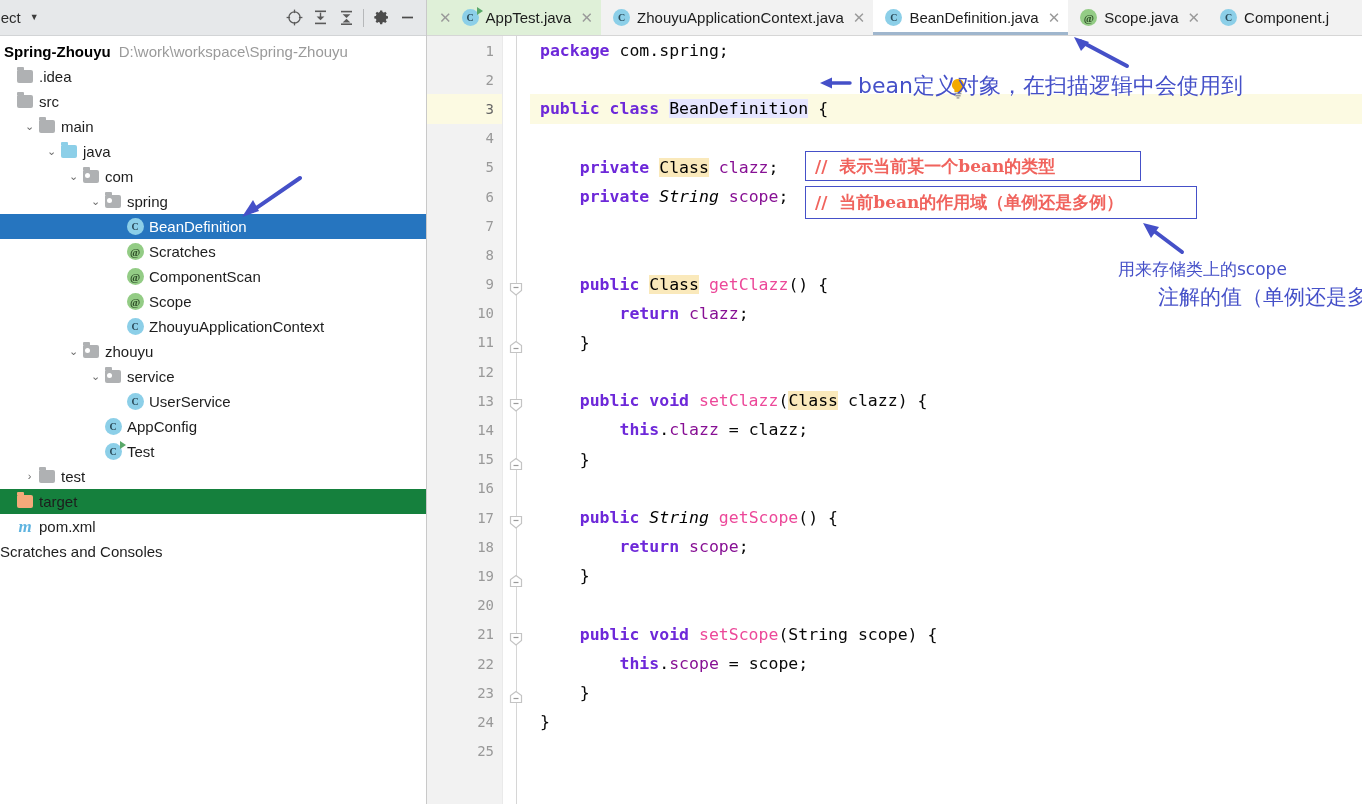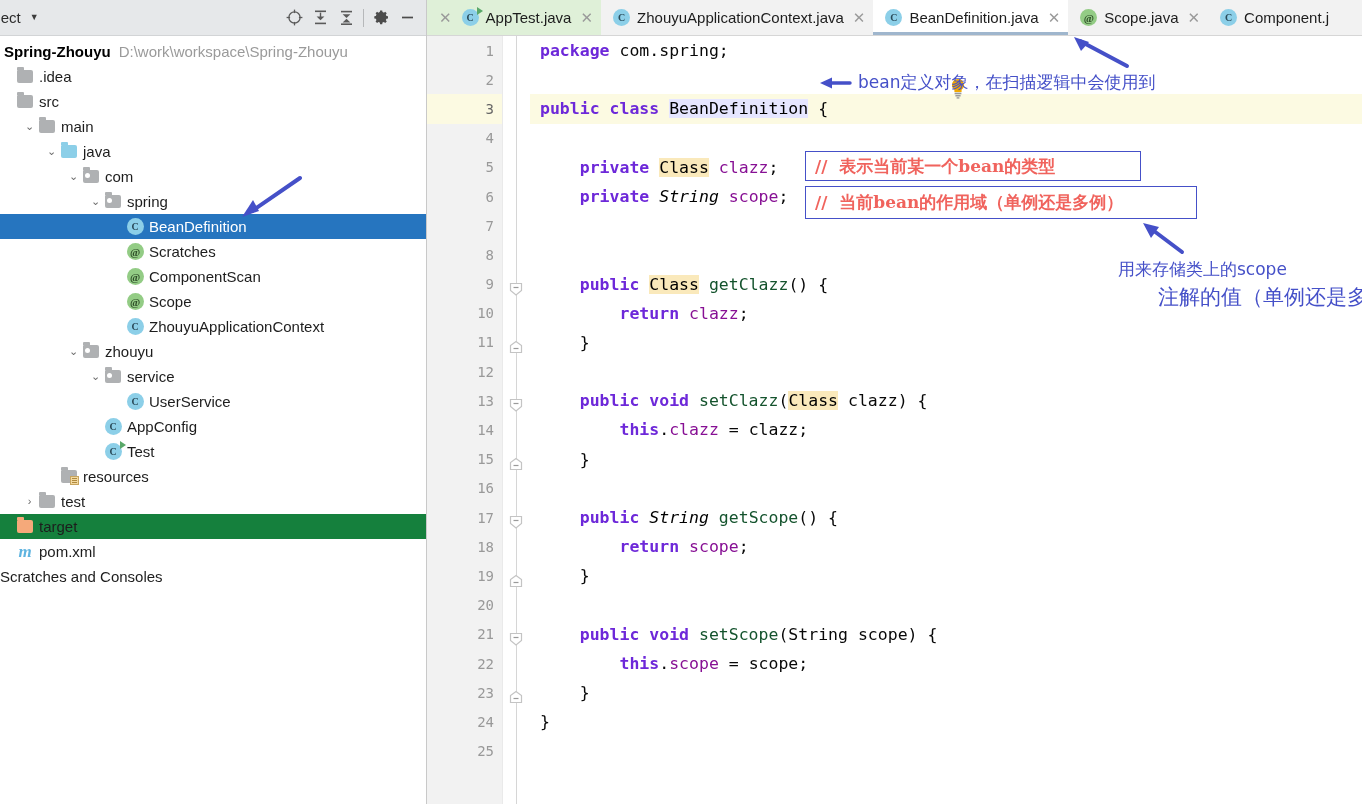--- a/index.html
+++ b/index.html
@@ -241,21 +241,21 @@
   .cl { height: 29.2px; position: relative; }
   .cl.hl {
     background: #fcfae2;
     margin-left: -10px; padding-left: 10px;
     margin-right: -1000px; padding-right: 1000px;
   }
 
   .k   { color: #6d28d9; font-weight: bold; }
   .typ { color: #000000; font-style: italic; }
   .fld { color: #871094; }
-  .mth { color: #14532d; }
+  .mth { color: #ec4899; }
   .pln { color: #080808; }
   .ident-hl { background: #fae9bb; }
   .caret-box { background: #e6e6ff; }
 
   
   #bulb {
     position: absolute;
     left: 522px; top: 78px;
     width: 18px; height: 22px;
     z-index: 4;
@@ -490,34 +490,20 @@
             </span>
             <span class="node-label">AppConfig</span>
           </div>
           <div class="tree-row">
             <span style="flex: 0 0 88px; width: 88px;"></span>
             <span class="arrow-cell"></span>
             <span class="icon-cell">
               <span class="ic-circ cls">C<span class="run-tri"></span></span>
             </span>
             <span class="node-label">Test</span>
-          </div>
-          <div class="tree-row">
-            <span style="flex: 0 0 44px; width: 44px;"></span>
-            <span class="arrow-cell"></span>
-            <span class="icon-cell">
-              <span class="ic-folder">
-                <span class="bars">
-                  <i></i>
-                  <i></i>
-                  <i></i>
-                </span>
-              </span>
-            </span>
-            <span class="node-label">resources</span>
           </div>
           <div class="tree-row">
             <span style="flex: 0 0 22px; width: 22px;"></span>
             <span class="arrow-cell">
               <span class="chev">›</span>
             </span>
             <span class="icon-cell">
               <span class="ic-folder"></span>
             </span>
             <span class="node-label">test</span>
@@ -693,21 +679,21 @@
     <svg class="anno-arrow" style="left:818px; top:74px;" width="34" height="18">
       <path d="M32 9 L10 9" stroke="#4550c8" stroke-width="3.4" stroke-linecap="round" fill="none"></path>
       <path d="M2 9 L14 3.5 L14 14.5 Z" fill="#4550c8"></path>
     </svg>
 
     <svg class="anno-arrow" style="left:1140px; top:222px;" width="50" height="34">
       <path d="M42 30 L10 6" stroke="#4550c8" stroke-width="4" stroke-linecap="round" fill="none"></path>
       <path d="M3 1 L19 5 L11 16 Z" fill="#4550c8"></path>
     </svg>
 
-    <div class="anno-text" style="left:858px; top:71px; font-size:17px;">bean定义对象，在扫描逻辑中会使用到</div>
+    <div class="anno-text" style="left:858px; top:71px; font-size:22px;">bean定义对象，在扫描逻辑中会使用到</div>
 
     <div class="anno-box" style="left:805px; top:151px; width:336px; height:30px; font-size:17px;">//  表示当前某一个bean的类型</div>
 
     <div class="anno-box" style="left:805px; top:186px; width:392px; height:33px; font-size:17px;">//  当前bean的作用域（单例还是多例）</div>
 
     <div class="anno-text" style="left:1118px; top:258px; font-size:17px;">用来存储类上的scope</div>
 
     <div class="anno-text" style="left:1118px; top:283px; font-size:21px;margin-left:40px;">注解的值（单例还是多例）</div>
   </div>
 </div>

